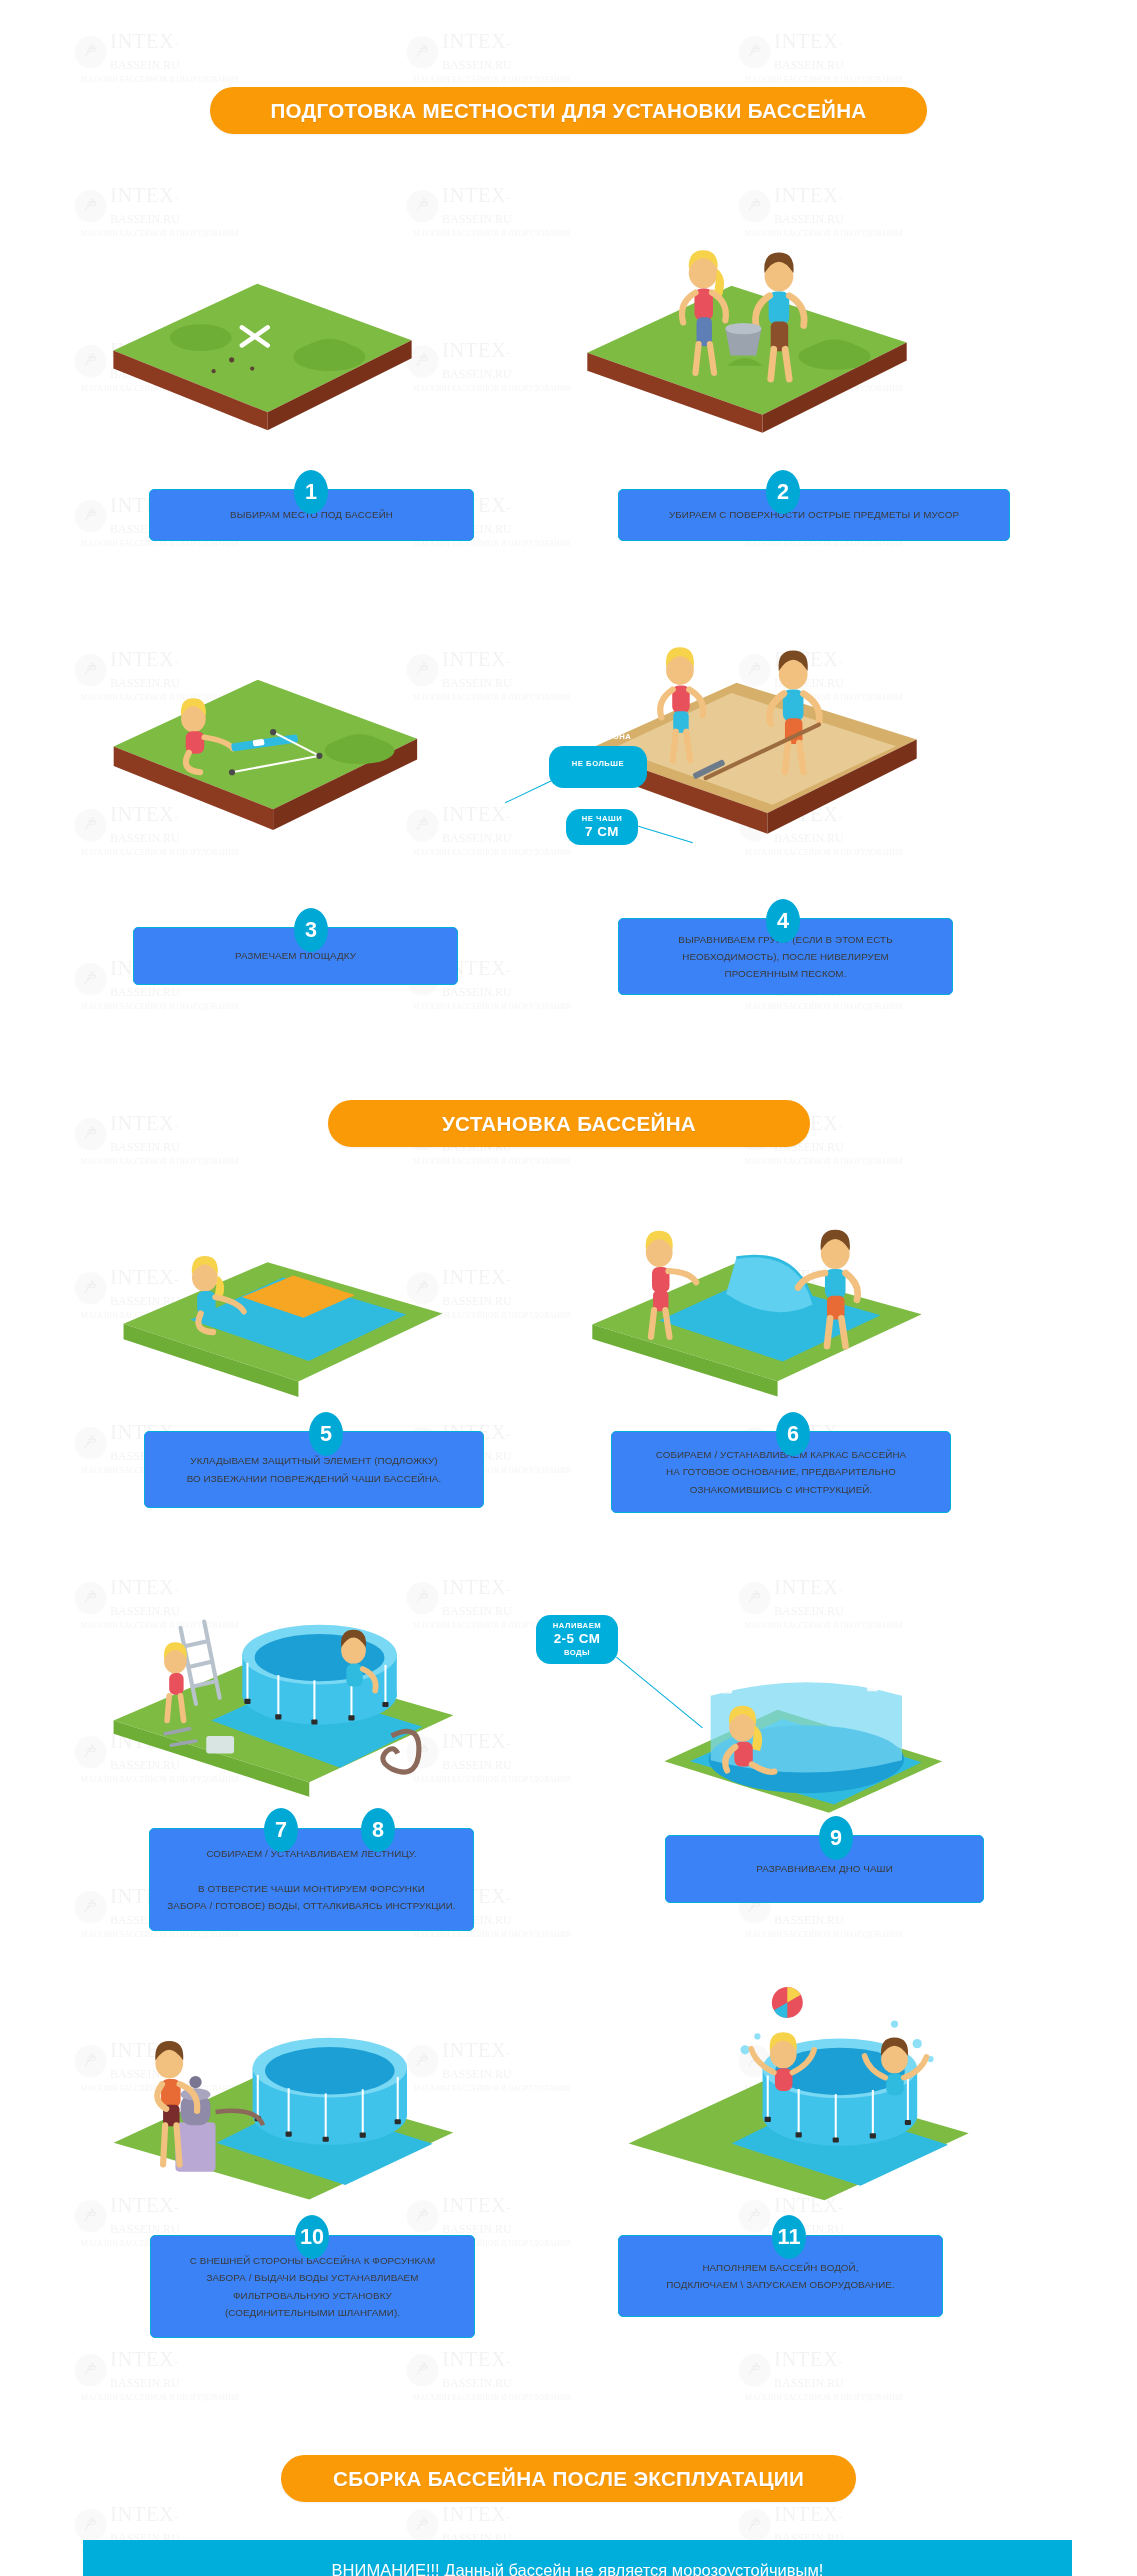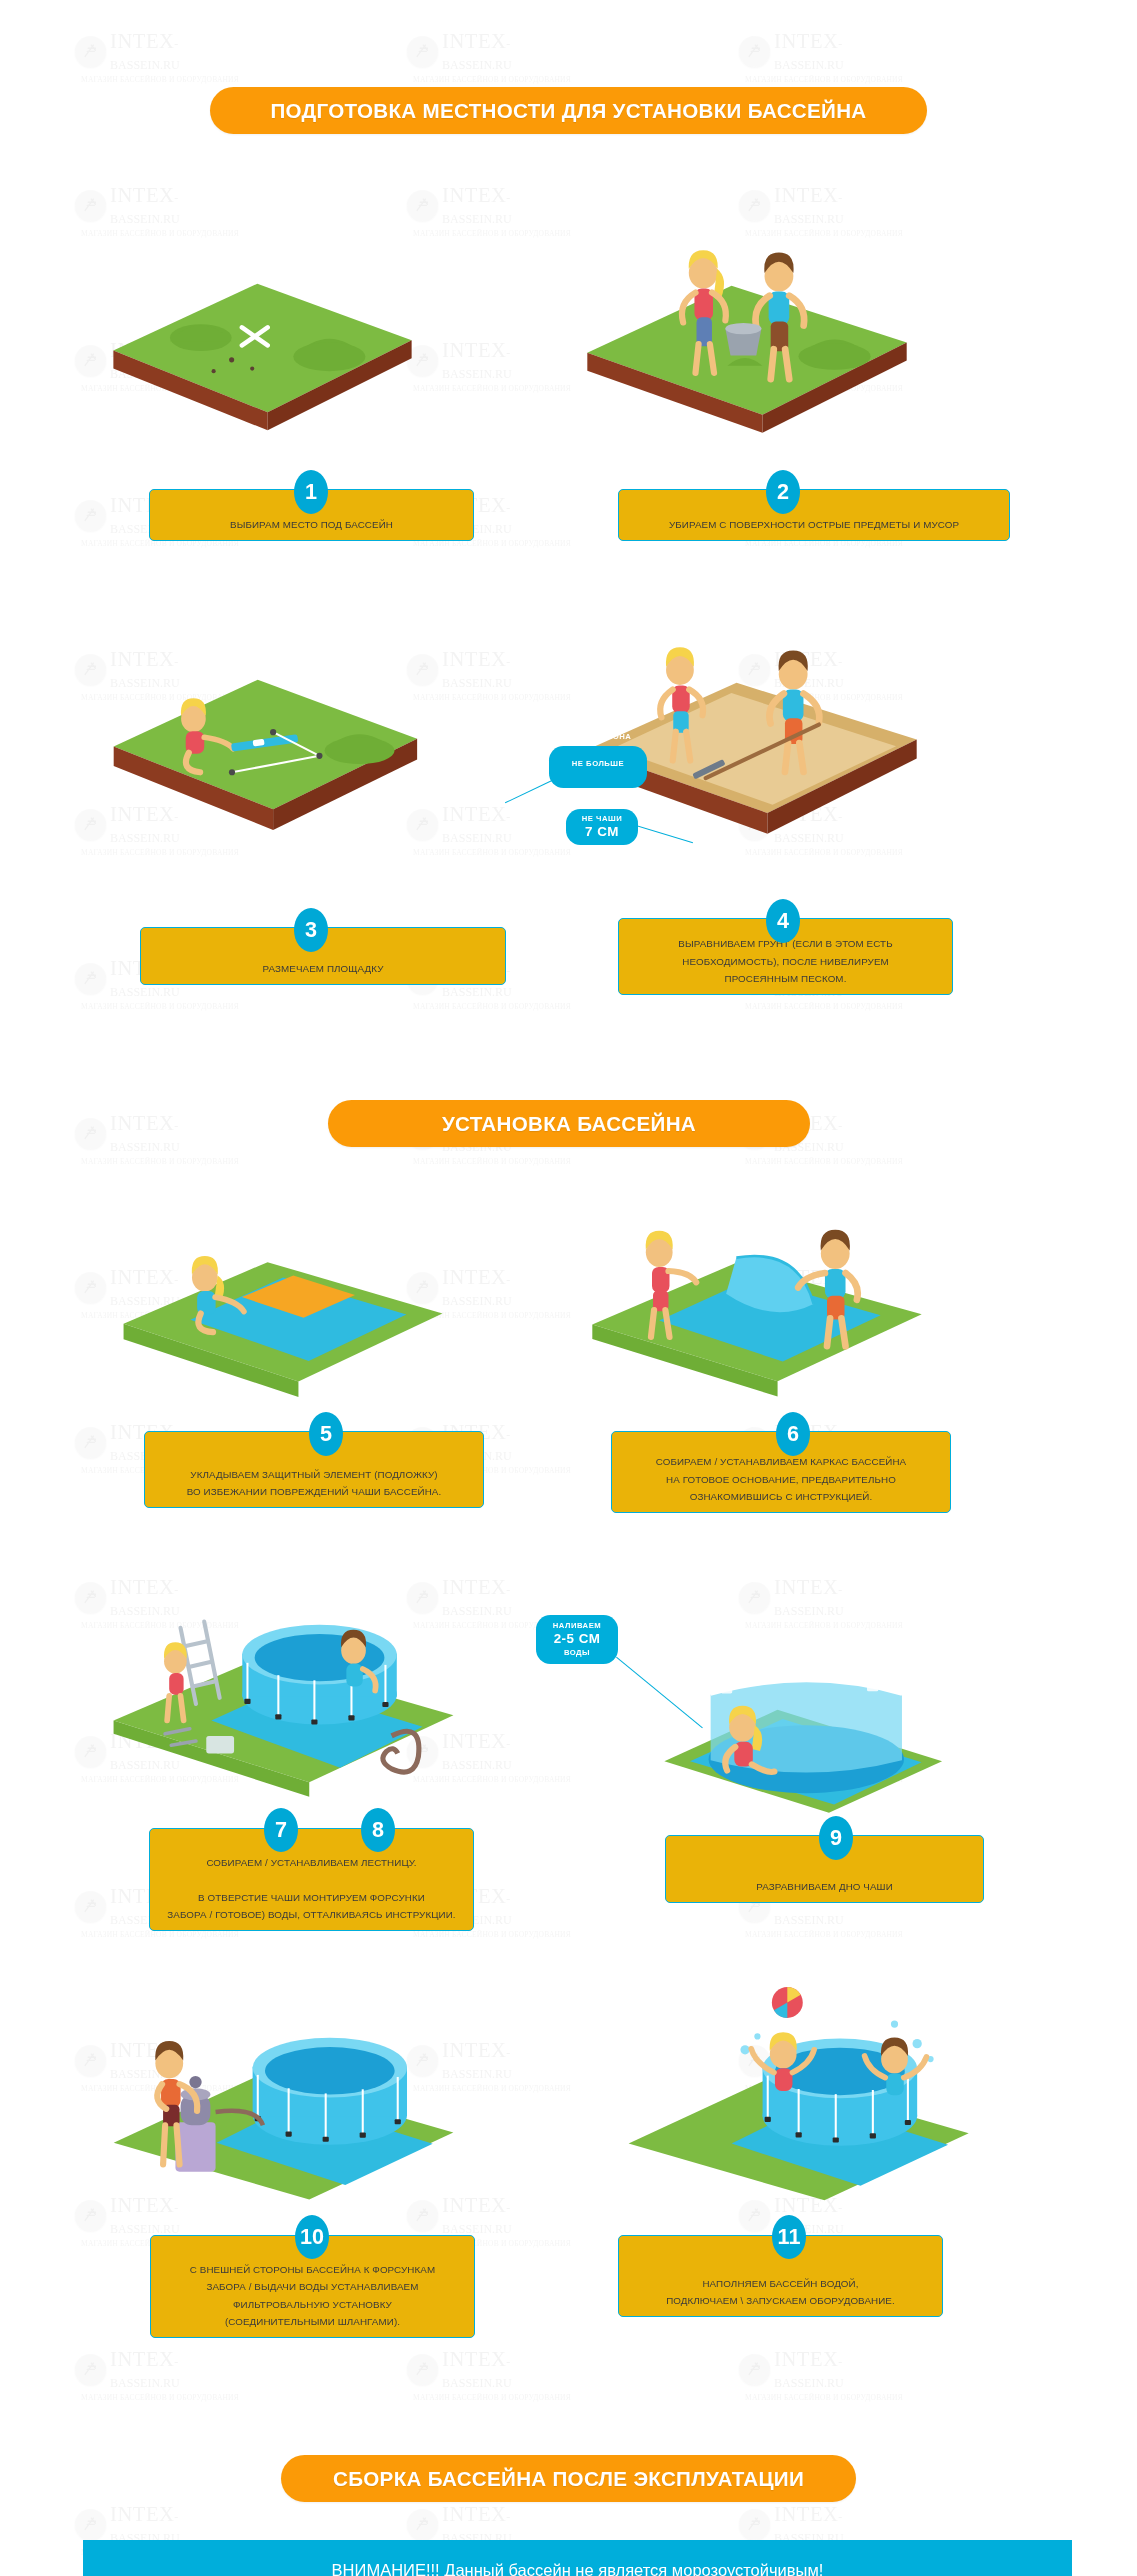--- a/index.html
+++ b/index.html
@@ -70,22 +70,22 @@
     letter-spacing: 0.3px;
     white-space: nowrap;
     text-shadow: 0 0.5px 1px rgba(0,0,0,.10);
   }
 
   
   .caption {
     position: absolute;
     border: 1.5px solid #00AEDB;
     border-radius: 5px;
-    background: #eab308;
-    display: flex; align-items: flex-end; justify-content: center;
+    background: #3b82f6;
+    display: flex; align-items: center; justify-content: center;
     text-align: center;
     z-index: 22;
     padding: 7.2px 13.4px;
   }
   .caption p {
     color: #3a3a3a;
     font-size: 9.8px;
     line-height: 1.75;
     letter-spacing: 0.1px;
   }
@@ -1067,21 +1067,21 @@
 
   <div class="pill" style="left:566px; top:809px; width:72px; height:36px;">
     <span class="l1">НЕ ЧАШИ</span>
     <span class="l2">7 СМ</span>
   </div>
   <svg class="leader" style="left:635px; top:818px;" width="62" height="31" viewBox="0 0 120 60">
     <line x1="0" y1="14" x2="112" y2="48" stroke="#00AEDB" stroke-width="2"></line>
   </svg>
 
   <div class="step-badge" style="left:294px; top:908px;">3</div>
-  <div class="caption" style="left:140px; top:927px; width:366px; height:58px;">
+  <div class="caption" style="left:133px; top:927px; width:325px; height:58px;">
     <p>РАЗМЕЧАЕМ ПЛОЩАДКУ</p>
   </div>
 
   <div class="scene" style="left:577px; top:608px;">
     <svg width="350" height="232" viewBox="0 0 680 450">
       <polygon points="20,275 310,145 660,255 370,398" fill="#D6B06A"></polygon>
       <polygon points="20,275 20,312 370,438 370,398" fill="#8C3B20"></polygon>
       <polygon points="370,398 370,438 660,292 660,255" fill="#7A3119"></polygon>
       <polygon points="70,272 300,165 620,268 380,382" fill="#E8CB94"></polygon>
 

